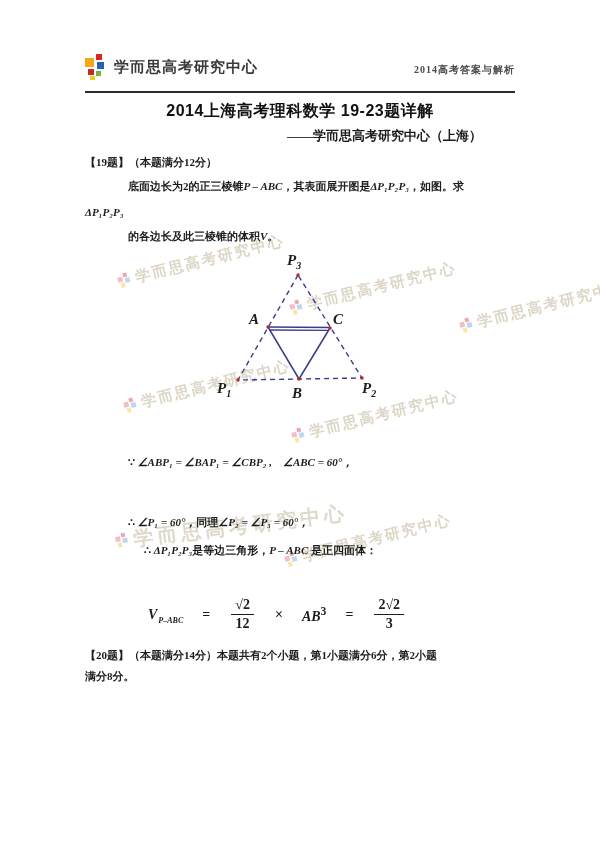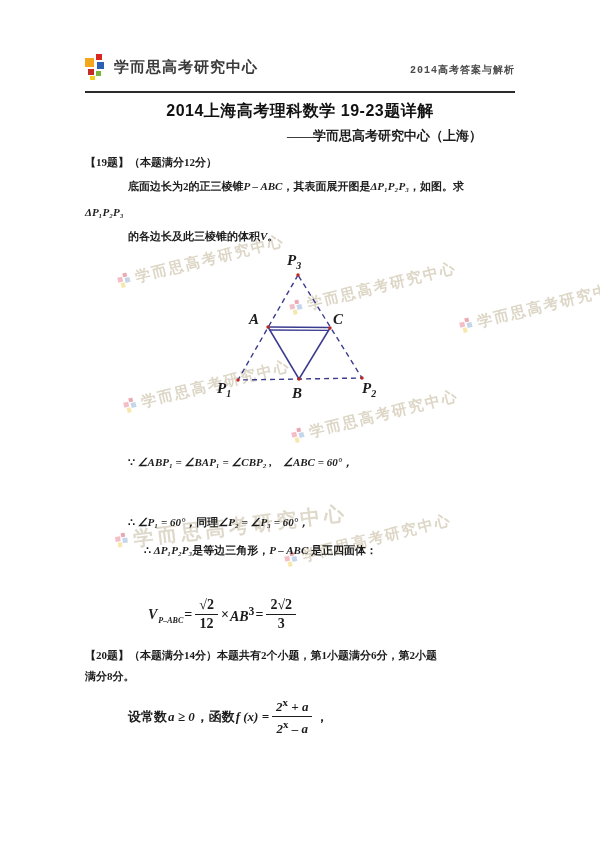--- a/index.html
+++ b/index.html
@@ -17,41 +17,41 @@
   .wm-logo .wa{left:0;top:3px;width:5px;height:5px;background:#f2b3bb;}
   .wm-logo .wb{left:6px;top:0;width:4px;height:4px;background:#e89aa4;}
   .wm-logo .wc{left:7px;top:5px;width:5px;height:5px;background:#bcd0e8;}
   .wm-logo .wd{left:2px;top:9px;width:4px;height:5px;background:#f5e49e;}
   
   .content{position:absolute;inset:0;z-index:2;}
   .abs{position:absolute;white-space:nowrap;}
   .header-row{top:54px;left:85px;width:430px;display:flex;justify-content:space-between;align-items:flex-end;}
   .brand{display:flex;align-items:center;gap:7px;}
   .brand-text{font-family:"Liberation Sans",sans-serif;font-size:15px;font-weight:bold;color:#3a3a3a;letter-spacing:1px;}
-  .edition{font-family:Liberation Mono, monospace;font-size:10px;font-weight:bold;color:#4a4a4a;margin-bottom:3px;letter-spacing:1px;}
+  .edition{font-family:Liberation Serif, serif;font-size:10px;font-weight:bold;color:#4a4a4a;margin-bottom:3px;letter-spacing:1px;}
   .logo{position:relative;width:22px;height:26px;flex:none;}
   .logo i{position:absolute;display:block;}
   .logo .q1{left:0;top:4px;width:9px;height:9px;background:#f2a71d;}
   .logo .q2{left:11px;top:0;width:6px;height:6px;background:#d8281e;}
   .logo .q3{left:12px;top:8px;width:7px;height:7px;background:#2a5fb4;}
   .logo .q4{left:3px;top:15px;width:6px;height:6px;background:#c42b24;}
   .logo .q5{left:11px;top:17px;width:5px;height:5px;background:#78b43c;}
   .logo .q6{left:5px;top:22px;width:5px;height:4px;background:#f0d020;}
   .rule{top:91px;left:85px;width:430px;height:2px;background:#2b2b2b;}
   .title{top:101px;left:0;width:600px;text-align:center;font-family:"Liberation Sans",sans-serif;
          font-size:16px;font-weight:bold;color:#111;letter-spacing:.5px;}
   .byline{top:127px;right:118px;font-size:13px;font-weight:bold;}
   .line{font-size:11px;font-weight:600;}
   .math{font-style:italic;}
   
   .figure{top:252px;left:205px;width:190px;height:158px;}
   .flabel{position:absolute;font-size:15px;font-weight:bold;font-style:italic;white-space:nowrap;}
   .flabel sub{font-size:10px;}
   
-  .formula{display:flex;align-items:center;gap:1px;font-size:14px;font-weight:600;}
+  .formula{display:flex;align-items:center;gap:19px;font-size:14px;font-weight:600;}
   .frac{display:inline-flex;flex-direction:column;text-align:center;vertical-align:middle;margin:0 2px;}
   .frac .num{display:block;border-bottom:1.4px solid #1c1c1c;padding:0 4px 1px;}
   .frac .den{display:block;padding-top:1px;}
   .vsub{font-size:8px;font-style:italic;position:relative;top:4px;margin-left:1px;}
 </style>
 </head>
 <body>
 
 <div class="page">
 
@@ -192,26 +192,15 @@
       <span><span class="math">AB</span><sup>3</sup></span>
       <span>=</span>
       <span class="frac">
           <span class="num">2√2</span>
           <span class="den">3</span>
         </span>
     </div>
 
     <div class="abs line" style="top:648px;left:85px">【20题】（本题满分14分）本题共有2个小题，第1小题满分6分，第2小题</div>
     <div class="abs line" style="top:669px;left:85px">满分8分。</div>
-    <div class="abs formula" style="top:696px;left:128px;font-size:13px">
-      <span>设常数</span>
-      <span class="math">a ≥ 0</span>
-      <span>，函数</span>
-      <span class="math">f (x) =</span>
-      <span class="frac">
-        <span class="num"><span class="math">2</span><sup>x</sup><span class="math"> + a</span></span>
-        <span class="den"><span class="math">2</span><sup>x</sup><span class="math"> – a</span></span>
-      </span>
-      <span>，</span>
-    </div>
 
   </div>
 </div>
 
 </body></html>

